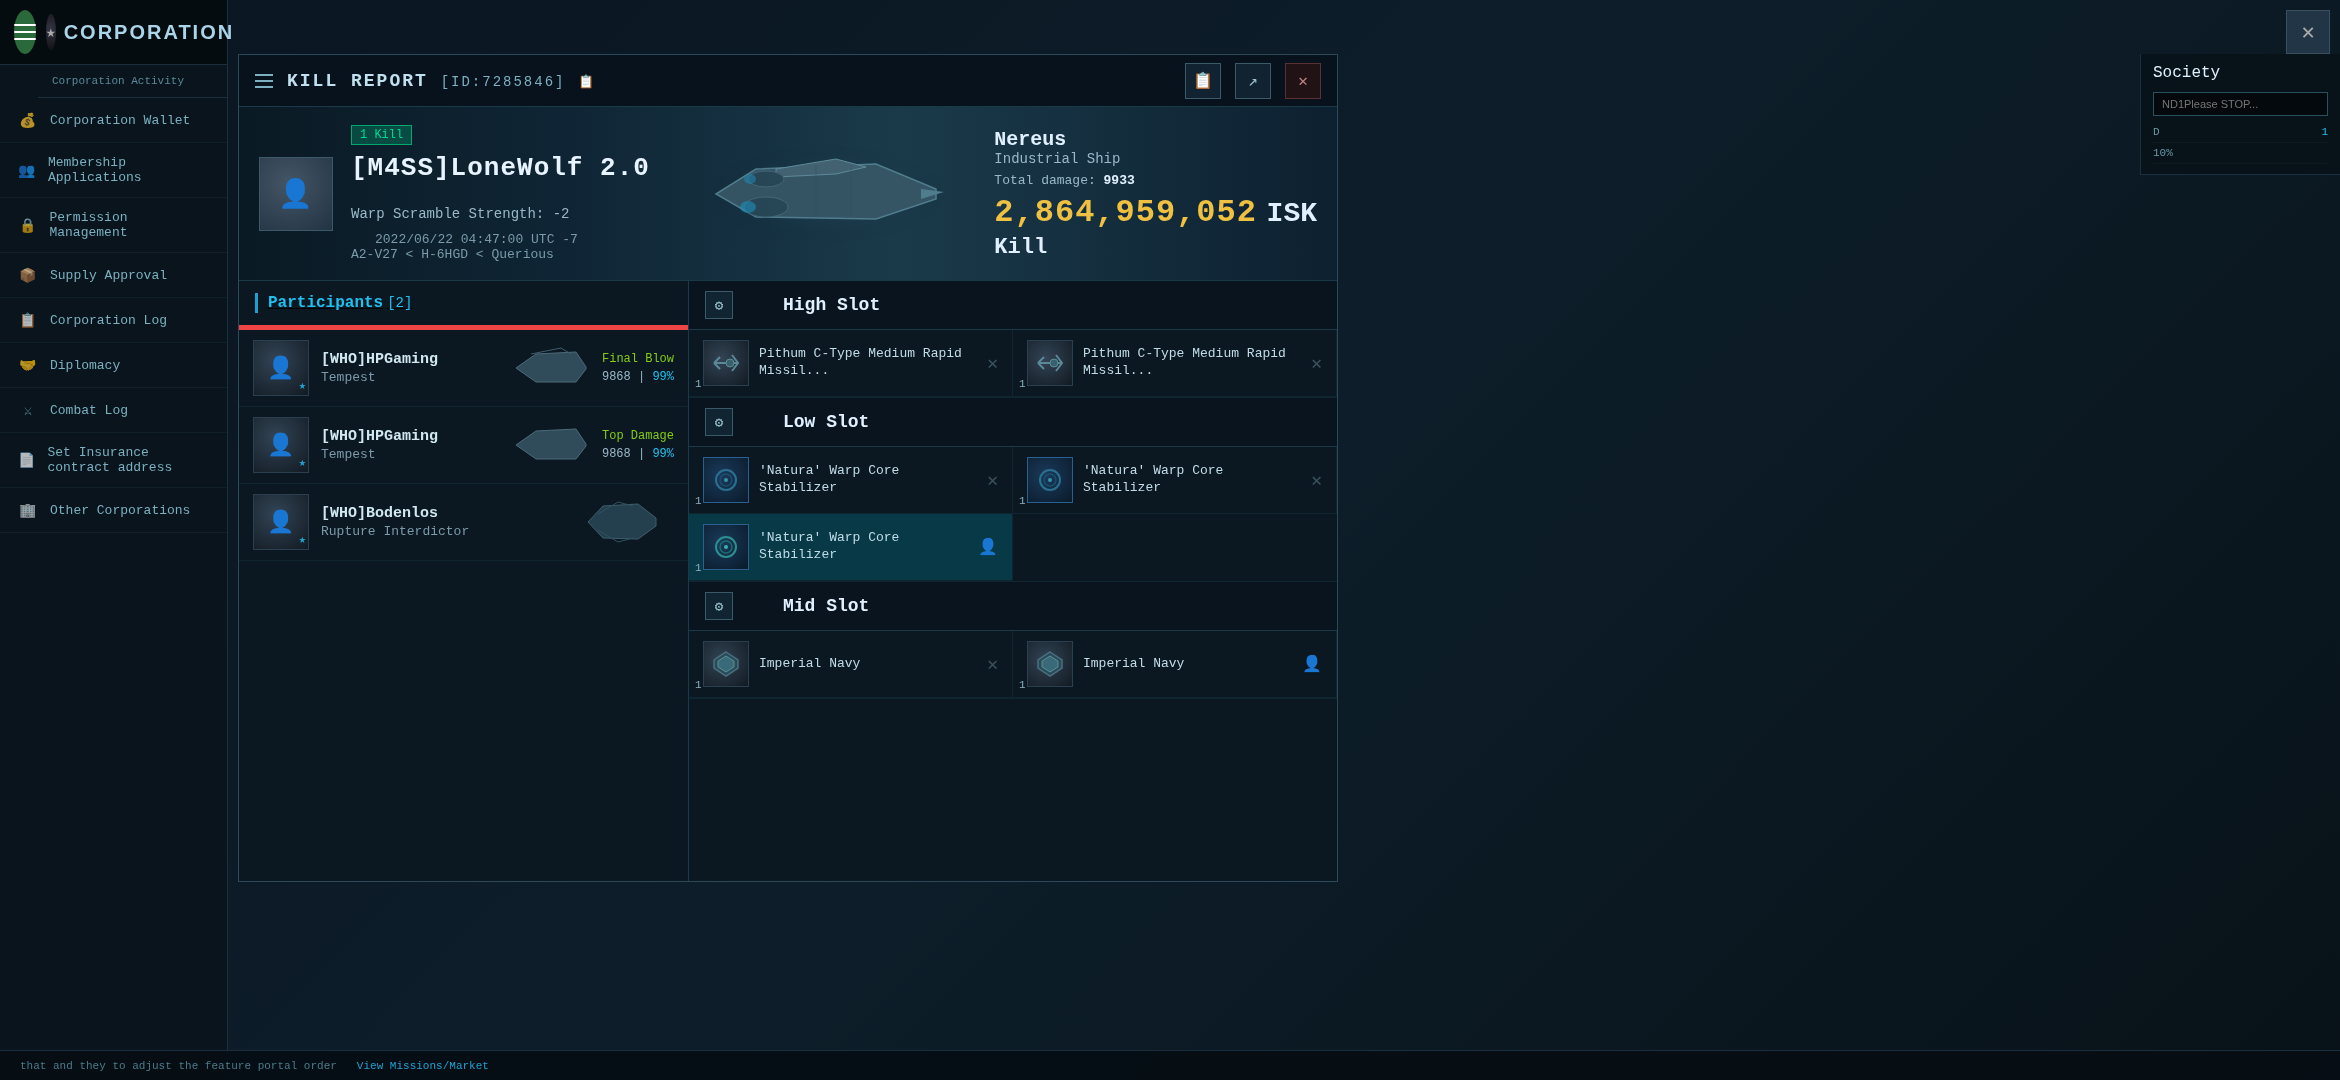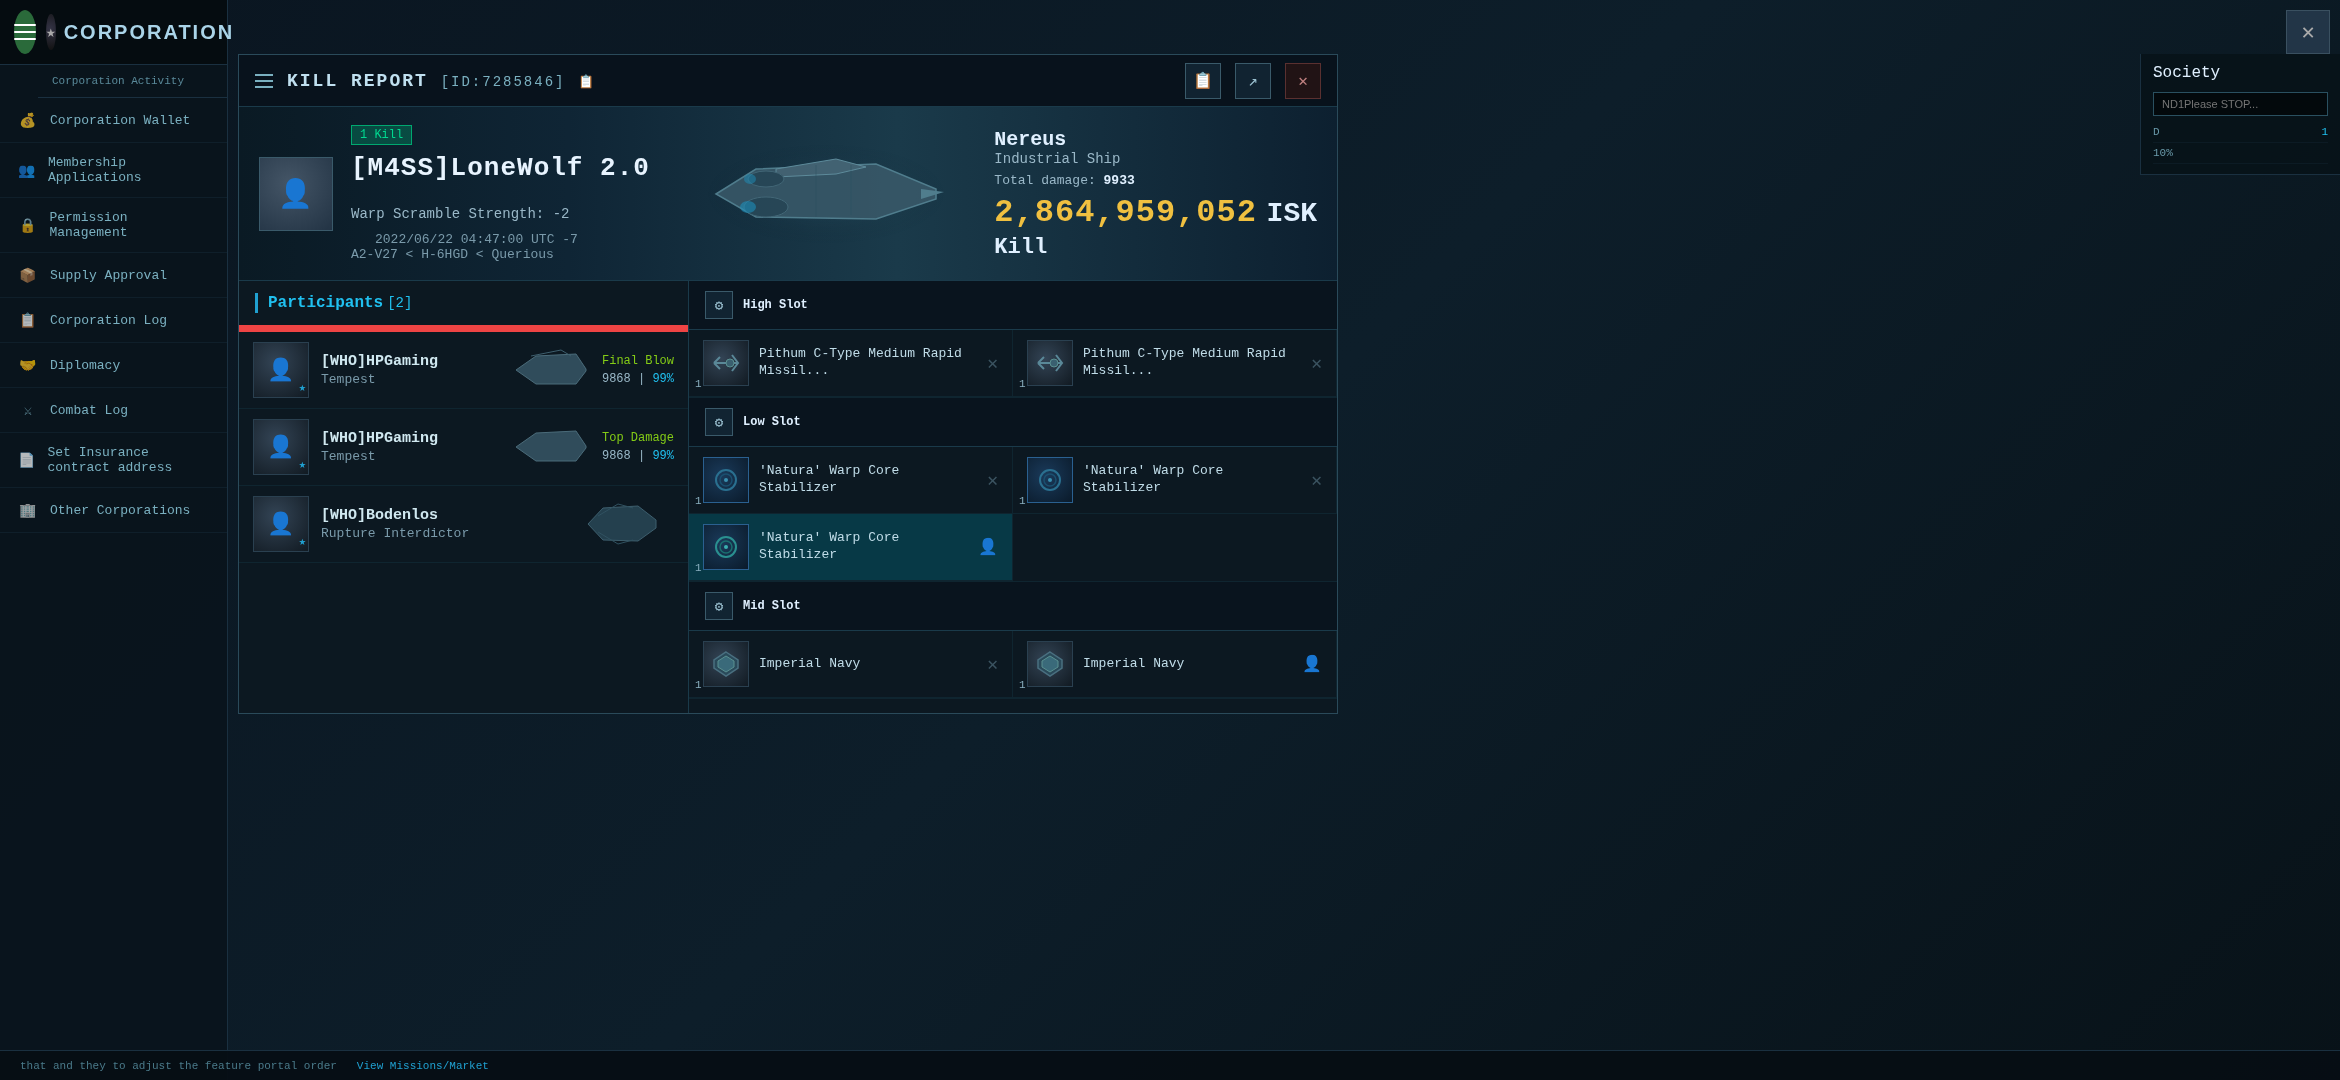--- a/index.html
+++ b/index.html
@@ -127,21 +127,21 @@
       color: #aaa;
       font-size: 22px;
     }
 
     
     .kill-report {
       position: absolute;
       left: 238px;
       top: 54px;
       width: 1100px;
-      height: 660px;
+      height: 828px;
       background: rgba(12,24,34,0.98);
       border: 1px solid #2a4a5a;
       display: flex;
       flex-direction: column;
     }
 
     
     .kr-header {
       display: flex;
       align-items: center;
@@ -317,23 +317,24 @@
     }
 
     
     .kr-participants {
       width: 450px;
       border-right: 1px solid #1a3a4a;
       overflow-y: auto;
     }
     .kr-participants-header {
       padding: 12px 16px;
-      border-bottom: 7px solid #ef4444;
-      display: flex;
-      align-items: center;
+      border-bottom: 5px solid #ef4444;
+      display: flex;
+      align-items: center;
+      text-decoration: underline;
     }
     .kr-participants-bar {
       width: 3px;
       height: 20px;
       background: #20a0d0;
       margin-right: 10px;
     }
     .kr-participants-title {
       color: #20c0f0;
       font-size: 16px;
@@ -432,22 +433,23 @@
       border: 1px solid #3a5a6a;
       background: rgba(20,40,55,0.8);
       display: flex;
       align-items: center;
       justify-content: center;
       color: #9ac0d0;
       font-size: 14px;
     }
     .slot-label {
       color: #e0f0ff;
-      font-size: 12px;
+      font-size: 18px;
       font-weight: bold;
+      margin-left: 40px;
     }
 
     .equipment-grid {
       display: grid;
       grid-template-columns: 1fr 1fr;
       border-bottom: 1px solid #0f2530;
     }
 
     .equipment-item {
       display: flex;

